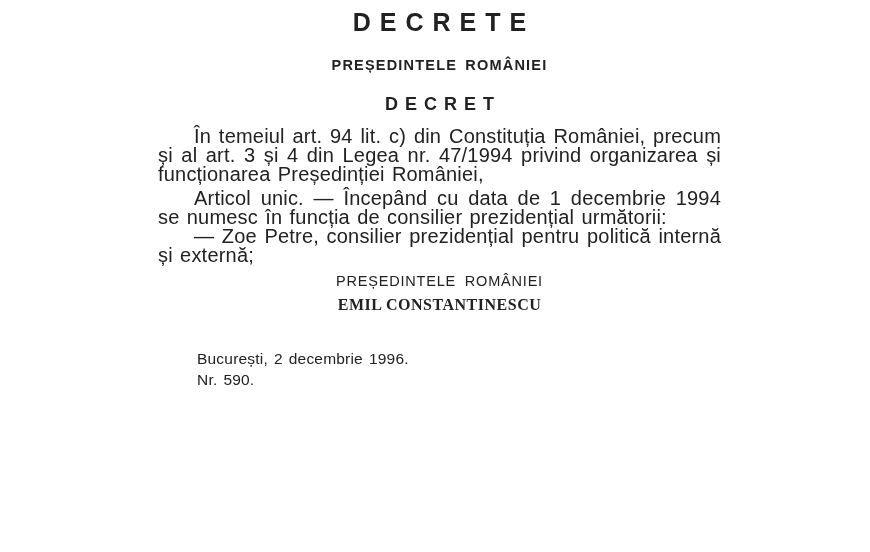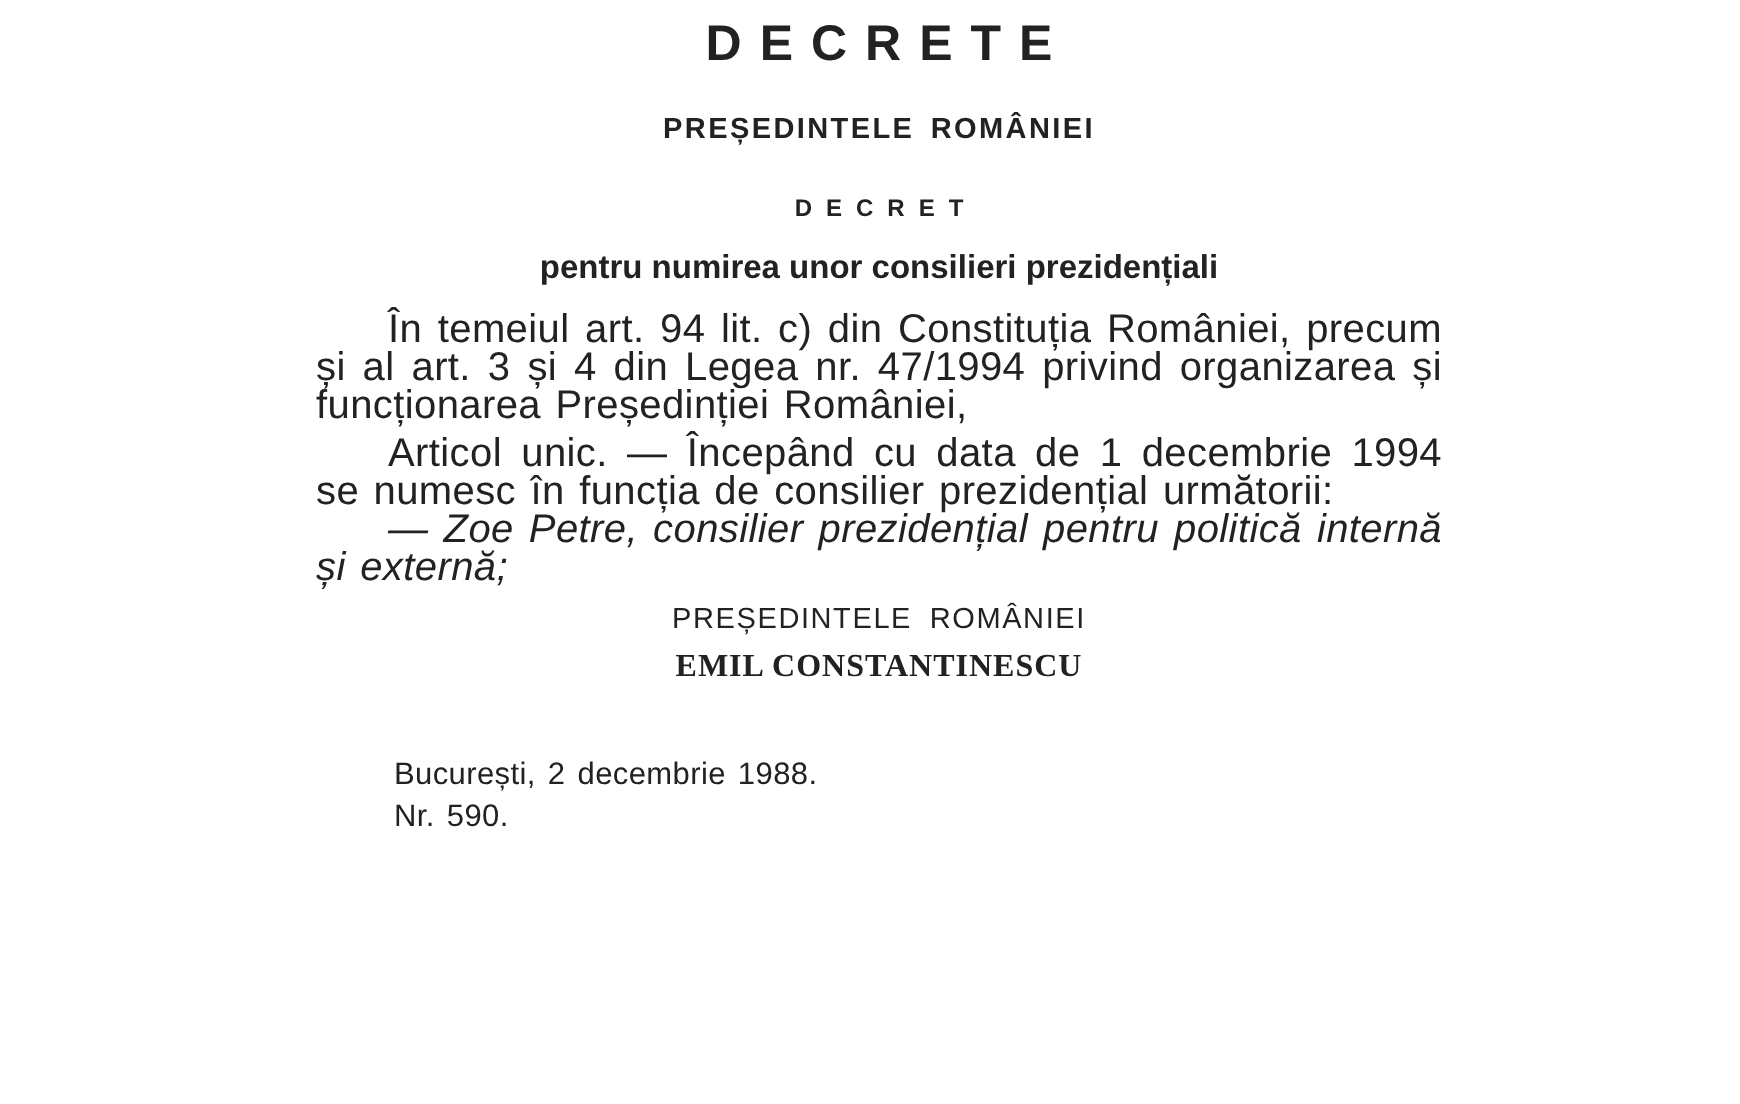--- a/index.html
+++ b/index.html
@@ -36,21 +36,21 @@
     font-weight: bold;
     font-size: 14.5px;
     letter-spacing: 1.2px;
     word-spacing: 3px;
     margin-top: 20px;
     line-height: 17px;
   }
   .h3 {
     text-align: center;
     font-weight: bold;
-    font-size: 12px;
+    font-size: 18px;
     letter-spacing: 7px;
     text-indent: 7px;
     margin-top: 20px;
     line-height: 21px;
   }
   .subtitle {
     text-align: center;
     font-weight: bold;
     font-size: 16.5px;
     margin-top: 10px;
@@ -61,21 +61,21 @@
     font-size: 20px;
     line-height: 19px;
     text-align: justify;
     text-indent: 36px;
     letter-spacing: 0.2px;
     word-spacing: 1.5px;
   }
   p.preamble { margin-top: 12px; }
   p.enacting { margin-top: 10px; }
   p.article  { margin-top: 5px; }
-  p.item     { margin-top: 0; font-style: italic; }
+  p.item     { margin-top: 0; }
   p.item-last{ margin-top: 10px; }
   .bold { font-weight: bold; }
   .spaced {
     letter-spacing: 5.5px;
     margin-left: 4px;
   }
   .sig {
     margin-top: 8px;
     text-align: center;
   }
@@ -106,34 +106,33 @@
 <body>
 
 <div class="page">
 
   <div class="h1">DECRETE</div>
 
   <div class="h2">PREȘEDINTELE ROMÂNIEI</div>
 
   <div class="h3">DECRET</div>
 
-  <div class="subtitle">pentru numirea unor consilieri prezidențiali</div>
 
   <p class="body preamble">În temeiul art. 94 lit. c) din Constituția României, precum și al art. 3 și 4 din Legea nr. 47/1994 privind organizarea și funcționarea Președinției României,</p>
 
 
   <p class="body article">Articol unic. — Începând cu data de 1 decembrie 1994 se numesc în funcția de consilier prezidențial următorii:</p>
 
   <p class="body item">— Zoe Petre, consilier prezidențial pentru politică internă și externă;</p>
 
 
 
   <div class="sig">
     <div class="sig-title">PREȘEDINTELE ROMÂNIEI</div>
     <div class="sig-name">EMIL CONSTANTINESCU</div>
   </div>
 
   <div class="footer">
-    <div>București, 2 decembrie 1988.</div>
+    <div>București, 2 decembrie 1996.</div>
     <div>Nr. 590.</div>
   </div>
 
 </div>
 
 </body></html>

